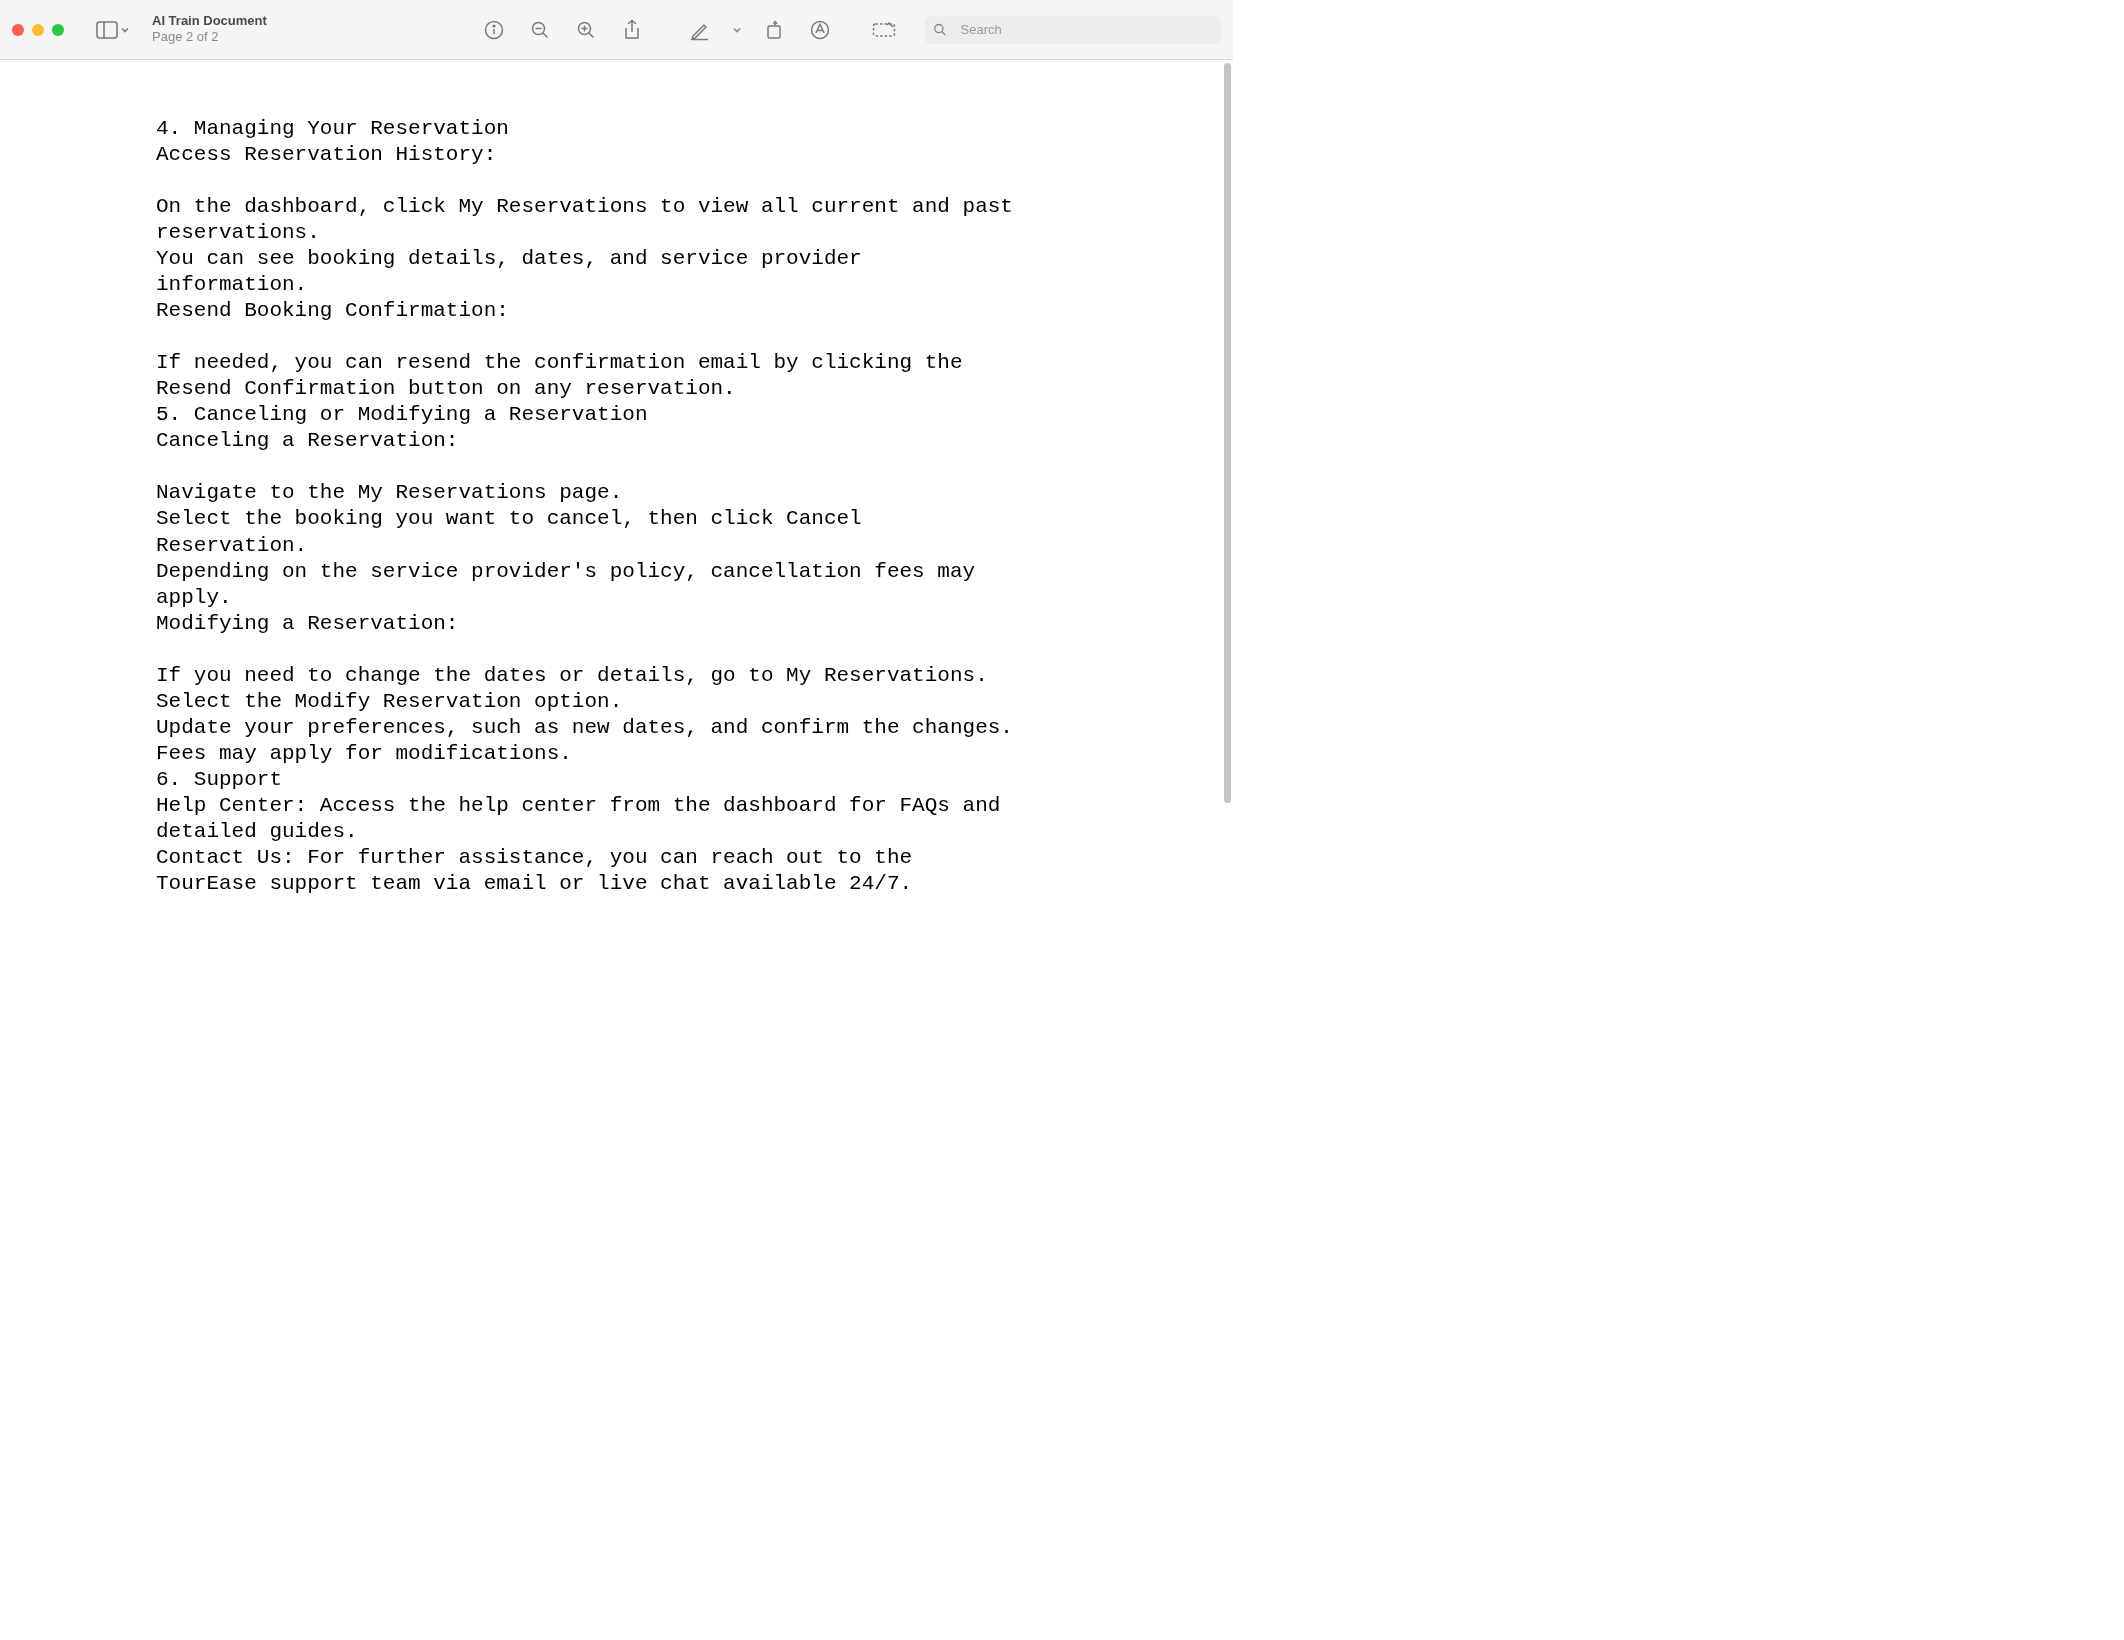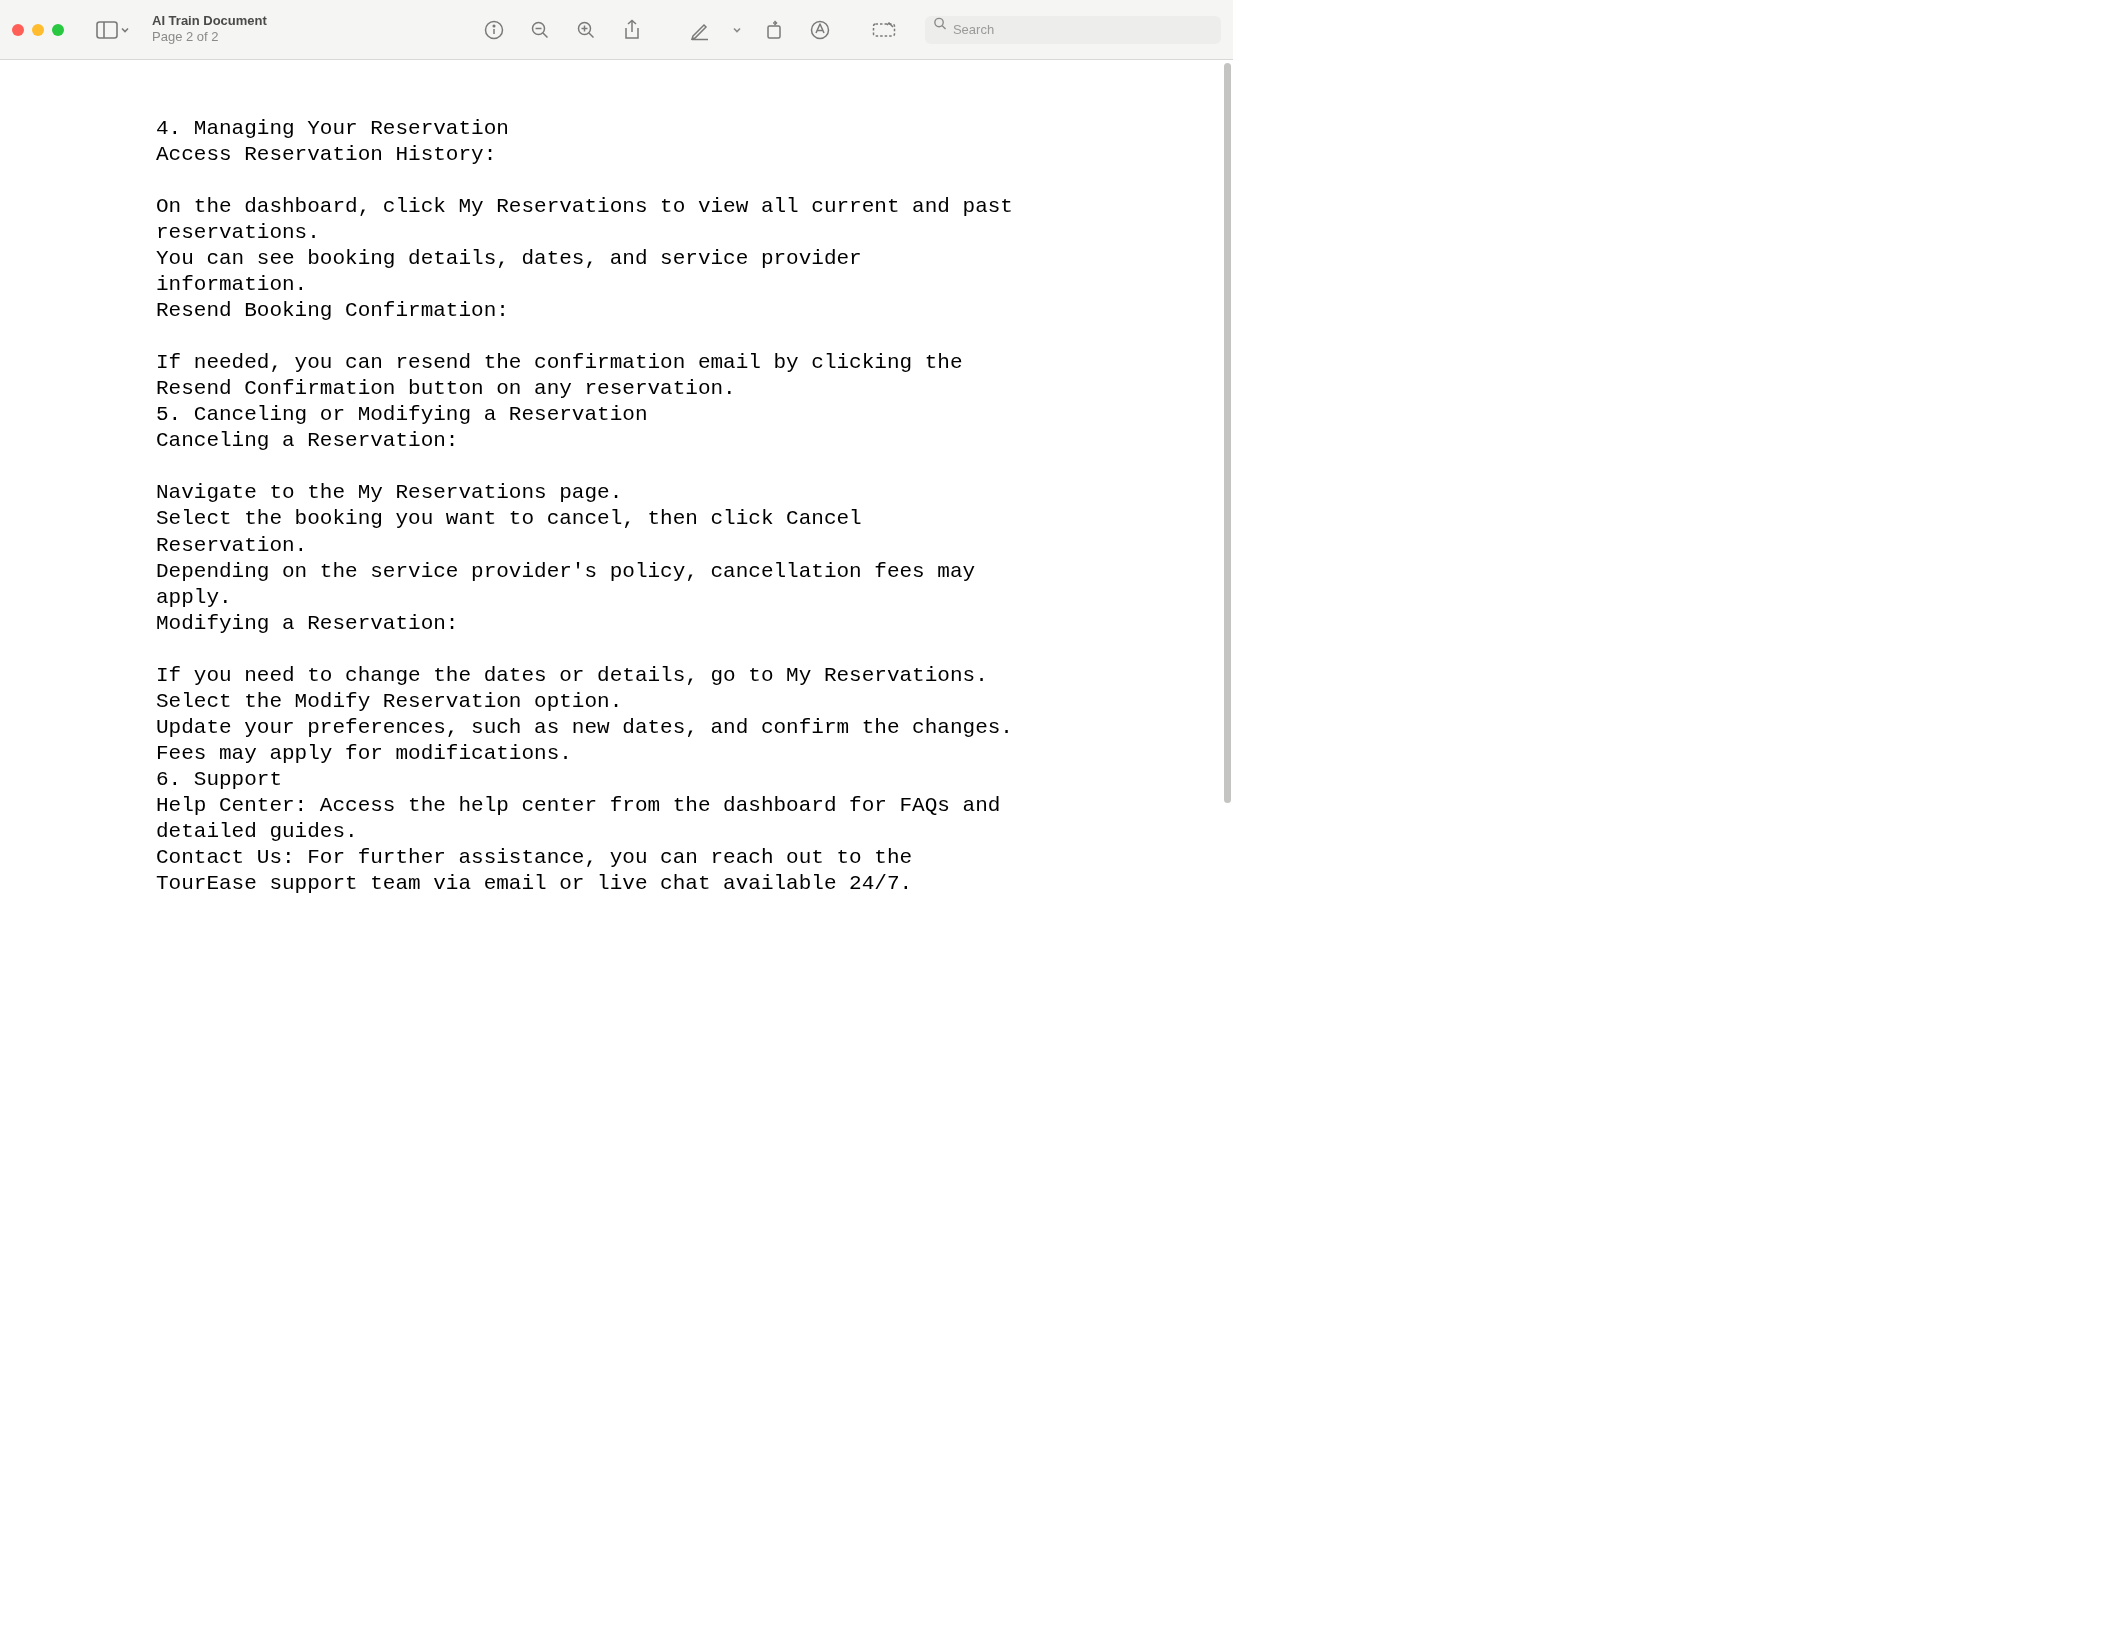--- a/index.html
+++ b/index.html
@@ -79,26 +79,27 @@
     .chevron-btn {
       width: 20px;
       display: flex;
       align-items: center;
       justify-content: center;
       cursor: pointer;
       color: #8a8a88;
     }
     .search-box {
       display: flex;
+      align-items: center;
       background: #ededec;
       border-radius: 6px;
       height: 28px;
       padding: 0 8px;
       width: 296px;
-      gap: 6px;
+      gap: 14px;
     }
     .search-box input {
       border: none;
       background: transparent;
       outline: none;
       font-size: 13px;
       color: #333;
       width: 100%;
     }
     .search-box input::placeholder {

